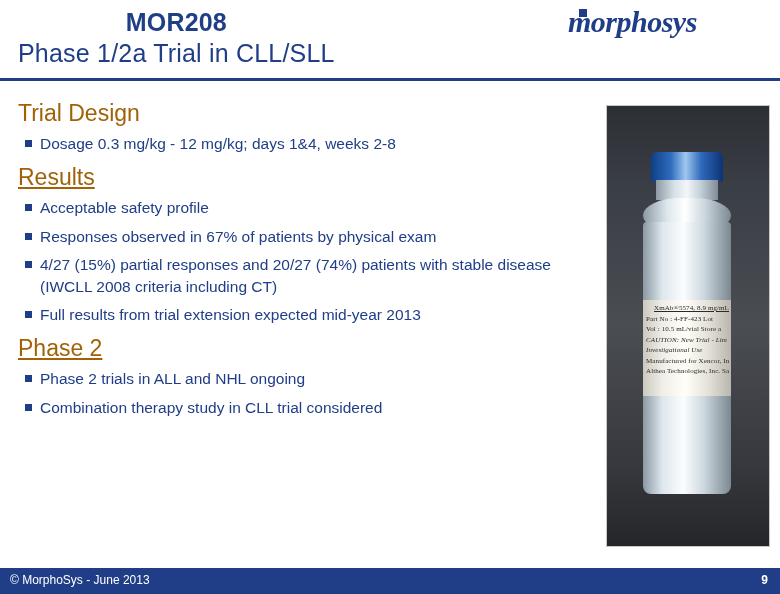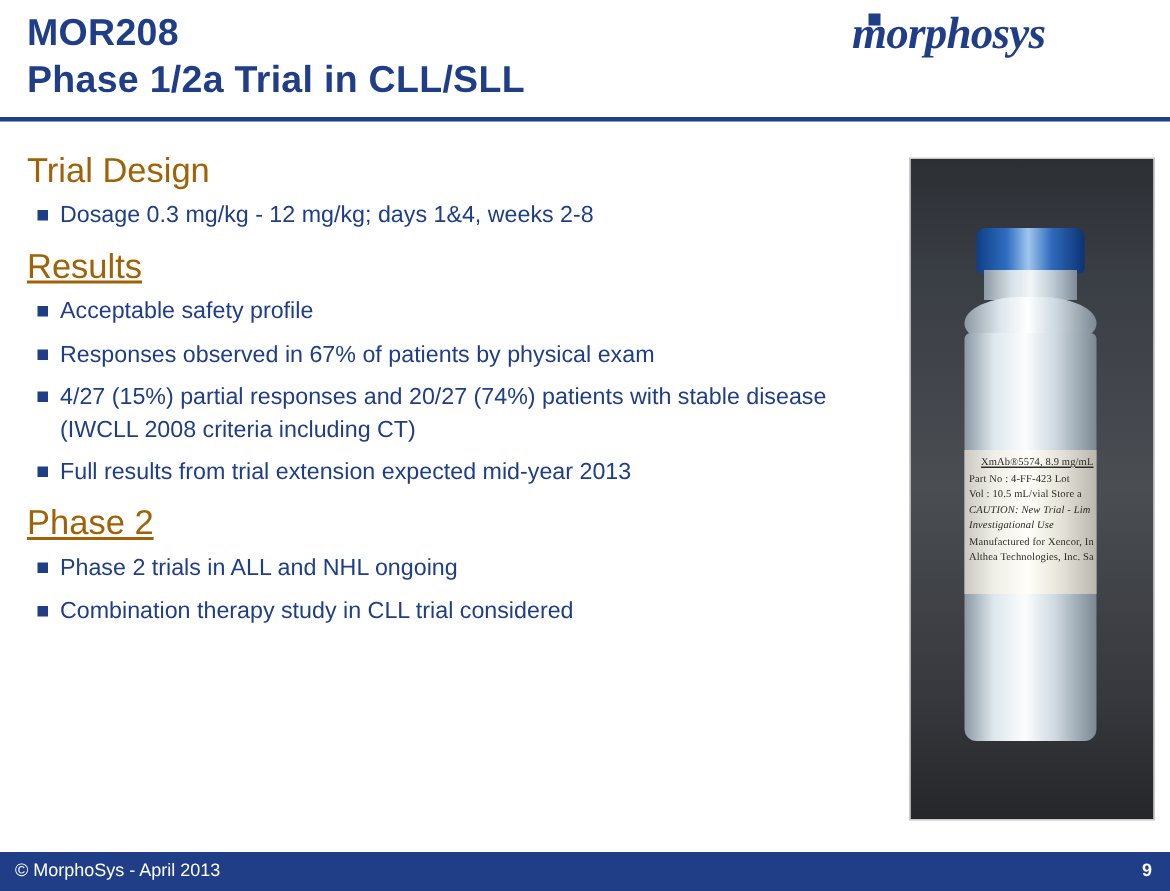--- a/index.html
+++ b/index.html
@@ -21,36 +21,37 @@
     box-sizing: border-box;
   }
 
   
   .header {
     position: absolute;
     left: 0;
     top: 0;
     width: 780px;
     height: 95px;
+    text-align: center;
   }
   .title-block {
     position: absolute;
     left: 18px;
     top: 7px;
     color: #1f3e87;
     line-height: 1.22;
   }
   .title-line1 {
     font-size: 25px;
     font-weight: bold;
     letter-spacing: 0.2px;
   }
   .title-line2 {
     font-size: 25px;
-    font-weight: bold;
+    font-weight: normal;
     letter-spacing: 0.2px;
   }
   .logo {
     position: absolute;
     right: 12px;
     top: 6px;
     height: 34px;
     display: flex;
     align-items: center;
     text-decoration: underline;
@@ -262,17 +263,17 @@
         <div class="lbl">Vol : 10.5 mL/vial     Store a</div>
         <div class="lbl it">CAUTION: New Trial - Lim</div>
         <div class="lbl it">Investigational Use</div>
         <div class="lbl">Manufactured for Xencor, In</div>
         <div class="lbl">Althea Technologies, Inc. Sa</div>
       </div>
     </div>
   </div>
 
   <div class="footer">
-    <div class="footer-left">© MorphoSys - April 2013</div>
+    <div class="footer-left">© MorphoSys - June 2013</div>
     <div class="footer-right">9</div>
   </div>
 
 </div>
 
 </body></html>

